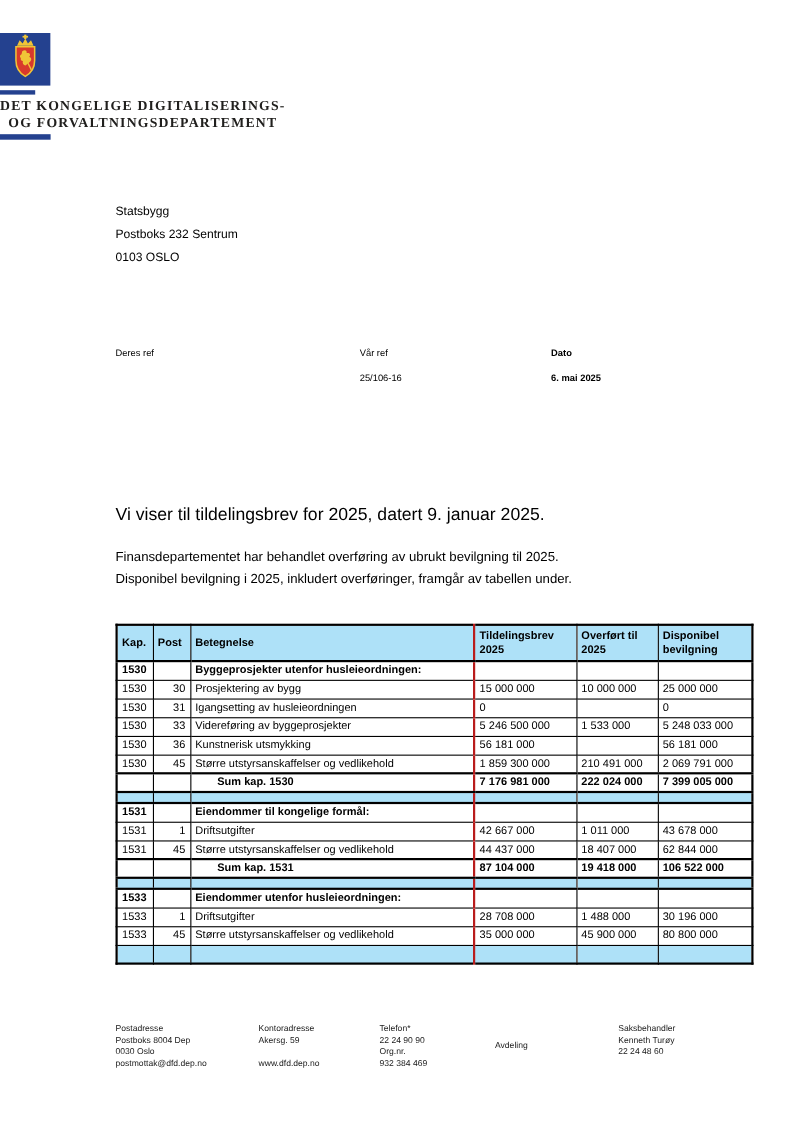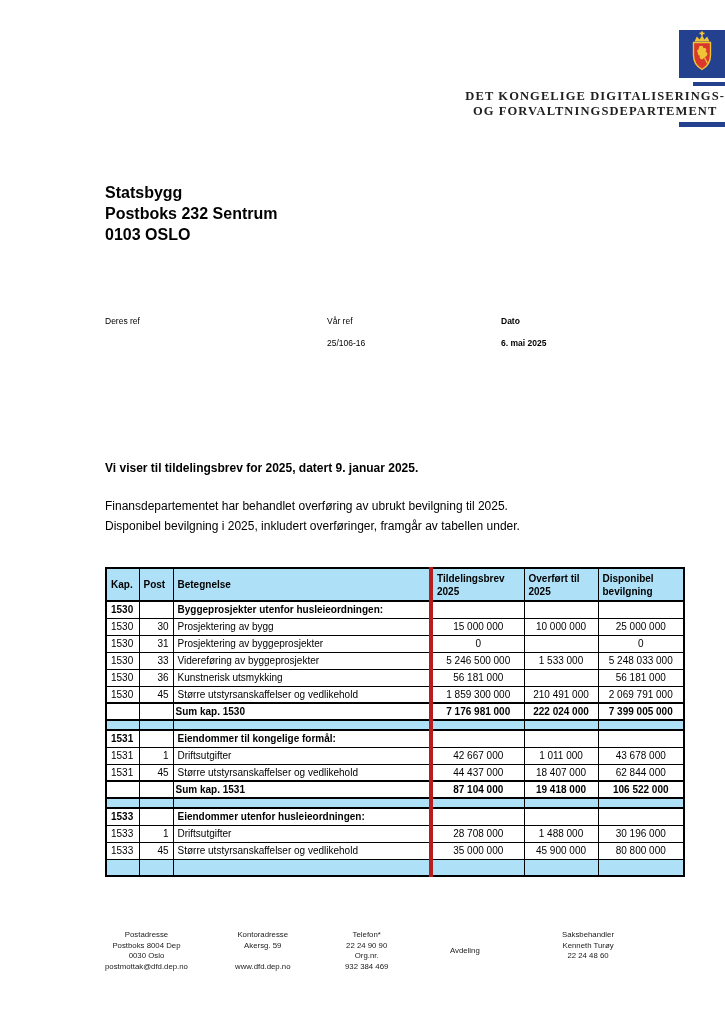--- a/index.html
+++ b/index.html
@@ -11,61 +11,61 @@
     background: #ffffff;
     font-family: "Liberation Sans", sans-serif;
     color: #000;
     overflow: hidden;
   }
 
   
   .letterhead {
     position: absolute;
     top: 30px; left: 0; right: 0;
-    display: flex; flex-direction: column; align-items: flex-end;
+    display: flex; flex-direction: column; align-items: flex-start;
   }
   .emblem { display: block; }
   .lh-bar-top { width: 32px; height: 4px; background: #24418f; margin-top: 4px; }
   .lh-name {
     margin-top: 3px;
     font-family: "Liberation Serif", serif;
     font-weight: 700;
     font-size: 12.5px;
     line-height: 15px;
     letter-spacing: 1.1px;
     color: #21201e;
     text-align: center;
   }
   .lh-bar-bottom { width: 46px; height: 5px; background: #24418f; margin-top: 3px; }
 
   
   .recipient {
     position: absolute;
     left: 105px; top: 182px;
-    font-size: 16px; line-height: 21px; font-weight: bold;
+    font-size: 11px; line-height: 21px;
   }
 
   
   .refline { position: absolute; top: 316px; left: 0; font-size: 8.5px; }
   .ref-col { position: absolute; top: 0; white-space: nowrap; }
   .ref-col .ref-value { margin-top: 12px; }
   .ref-deres { left: 105px; }
   .ref-var   { left: 327px; }
   .ref-dato  { left: 501px; font-weight: bold; }
 
   
   .letter-title {
     position: absolute;
     left: 105px; top: 409px; width: 528px;
     font-size: 15.5px; font-weight: 700; line-height: 20px;
   }
   .para-intro {
     position: absolute;
     left: 105px; top: 460px; width: 540px;
-    font-size: 12px; line-height: 17px; font-weight: bold;
+    font-size: 16px; line-height: 17px;
   }
   .para-body {
     position: absolute;
     left: 105px; top: 496px; width: 540px;
     font-size: 12px; line-height: 20px;
   }
   .para-body span { display: block; }
 
   
   .alloc-table-wrap { position: absolute; left: 105px; top: 567px; }
@@ -92,38 +92,38 @@
   table.alloc thead th {
     background: #aee1f8;
     text-align: left;
     font-weight: 700;
     height: 33px;
     line-height: 13px;
     white-space: normal;
     border-bottom: 2px solid #000;
   }
   table.alloc td { height: 17px; }
-  td.num, th.num { text-align: center; }
+  td.num, th.num { text-align: left; }
   td.post { text-align: right; }
   tr.section td { font-weight: 700; border-top: 2px solid #000; }
   tr.sum td { font-weight: 700; border-top: 2px solid #000; border-bottom: 2px solid #000; }
-  tr.sum td.label { padding-left: 2px; }
+  tr.sum td.label { padding-left: 24px; }
   tr.sep td { background: #aee1f8; height: 10px; }
   tr.sep-last td { background: #aee1f8; height: 17px; }
-  table.alloc td:nth-child(4), table.alloc th:nth-child(4) { border-left: 4px solid #b91c1c; }
+  table.alloc td:nth-child(4), table.alloc th:nth-child(4) { border-left: 2px solid #b91c1c; }
 
   
   .footer { position: absolute; top: 930px; left: 0; right: 0; font-size: 7.8px; line-height: 10.5px; color: #1a1a1a; }
   .footer-col { position: absolute; top: 0; white-space: nowrap; }
   .fc-0 { left: 105px; }
   .fc-1 { left: 235px; }
   .fc-2 { left: 345px; }
   .fc-3 { left: 450px; margin-top: 16px; }
   .fc-4 { left: 562px; }
-  .footer-col div { min-height: 10.5px; text-align: center; }
+  .footer-col div { min-height: 10.5px; }
 </style>
 </head>
 <body>
 
 <div class="page">
 
   <div class="letterhead">
     <svg class="emblem" width="46" height="48" viewBox="0 0 46 48" xmlns="http://www.w3.org/2000/svg">
       <rect x="0" y="0" width="46" height="48" fill="#24418f"></rect>
       <rect x="22" y="1.5" width="2" height="4" fill="#f0c437"></rect>
@@ -203,21 +203,21 @@
             <td class="kap">1530</td>
             <td class="post">30</td>
             <td class="label">Prosjektering av bygg</td>
             <td class="num">15 000 000</td>
             <td class="num">10 000 000</td>
             <td class="num">25 000 000</td>
           </tr>
           <tr class="data">
             <td class="kap">1530</td>
             <td class="post">31</td>
-            <td class="label">Prosjektering av byggeprosjekter</td>
+            <td class="label">Igangsetting av husleieordningen</td>
             <td class="num">0</td>
             <td class="num"></td>
             <td class="num">0</td>
           </tr>
           <tr class="data">
             <td class="kap">1530</td>
             <td class="post">33</td>
             <td class="label">Videreføring av byggeprosjekter</td>
             <td class="num">5 246 500 000</td>
             <td class="num">1 533 000</td>

